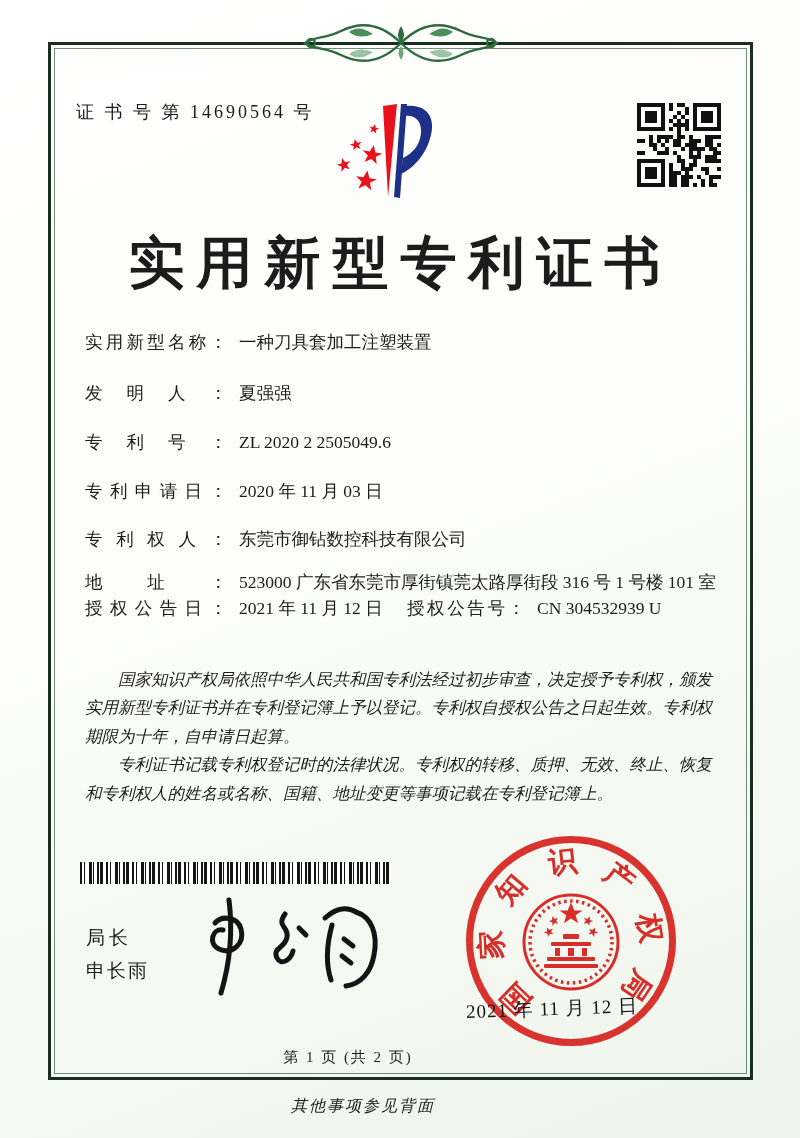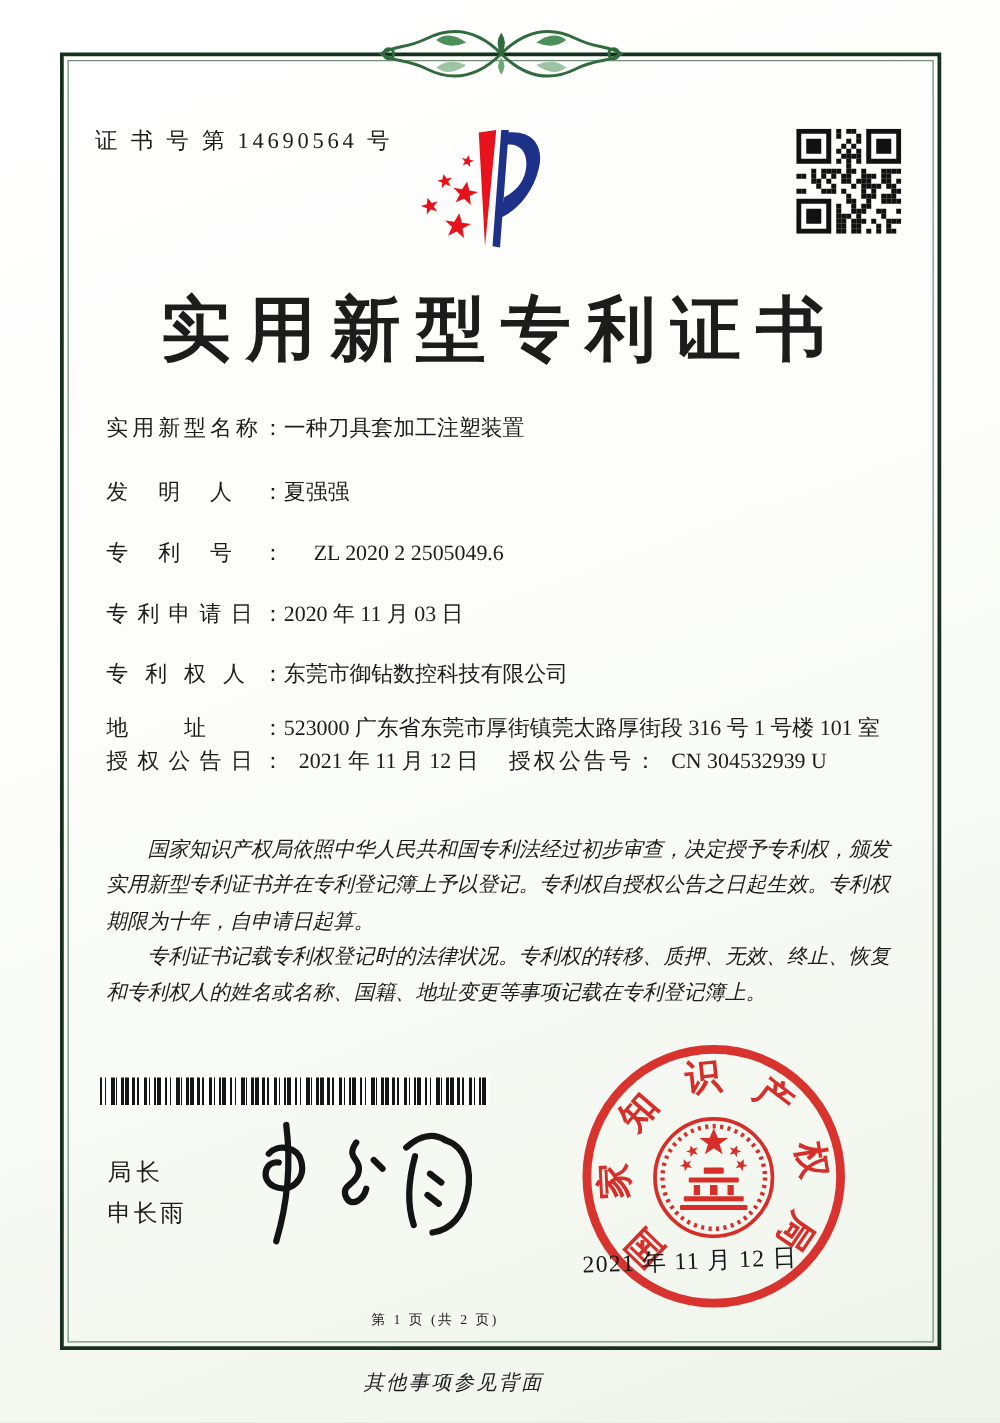--- a/index.html
+++ b/index.html
@@ -18,22 +18,22 @@
   
   .qr{position:absolute;left:637px;top:103px;width:84px;height:84px;}
   
   .logo{position:absolute;left:333px;top:102px;width:104px;height:98px;}
   
   .title{position:absolute;left:48px;top:226px;width:705px;text-align:center;
          font-size:56px;font-weight:bold;letter-spacing:12px;}
   
   .row{position:absolute;left:85px;width:640px;display:flex;font-size:17.5px;line-height:1.45;}
   .row .lbl{flex:0 0 142px;text-align:justify;text-align-last:justify;font-weight:500;}
-  .row .val{font-weight:500;}
-  .r1{top:330px;} .r2{top:381px;} .r3{top:430px;gap:24px;} .r4{top:479px;} .r5{top:527px;}
+  .row .val{margin-left:12px;font-weight:500;}
+  .r1{top:330px;} .r2{top:381px;} .r3{top:430px;} .r4{top:479px;} .r5{top:527px;}
   .r6{top:570px;} .r6 .val{width:500px;}
   .r7{top:596px;}
   .r7 .val1{margin-left:12px;width:168px;font-weight:500;}
   .r7 .lbl2{flex:0 0 118px;text-align:justify;text-align-last:justify;font-weight:500;}
   .r7 .val2{margin-left:12px;font-weight:500;}
   
   .body-text{position:absolute;left:85px;top:666px;width:632px;font-size:16.5px;
              line-height:1.72;font-style:italic;font-weight:500;}
   .body-text p{margin:0;text-indent:2em;}
   
@@ -59,21 +59,21 @@
   .seal-ring span:nth-child(3){transform:rotate(-43.3deg) translateY(-79px);}
   .seal-ring span:nth-child(4){transform:rotate(0deg)     translateY(-79px);}
   .seal-ring span:nth-child(5){transform:rotate(43.3deg)  translateY(-79px);}
   .seal-ring span:nth-child(6){transform:rotate(86.7deg)  translateY(-79px);}
   .seal-ring span:nth-child(7){transform:rotate(130deg)   translateY(-79px);}
   .emblem{position:absolute;left:61px;top:58px;width:100px;height:108px;}
   .seal-date{position:absolute;left:466px;top:995px;width:230px;font-size:19px;
              letter-spacing:1px;font-weight:500;color:#161616;transform:rotate(-2deg);}
   
   .page-info{position:absolute;left:48px;top:1048px;width:600px;text-align:center;
-             font-size:11px;letter-spacing:2px;font-weight:500;}
+             font-size:15px;letter-spacing:2px;font-weight:500;}
   .back-note{position:absolute;left:48px;top:1096px;width:630px;text-align:center;
              font-size:16px;letter-spacing:2px;font-style:italic;font-weight:500;}
 </style>
 </head>
 <body>
 
 <div class="page">
 
   <div class="frame-outer">
     <div class="frame-inner"></div>

